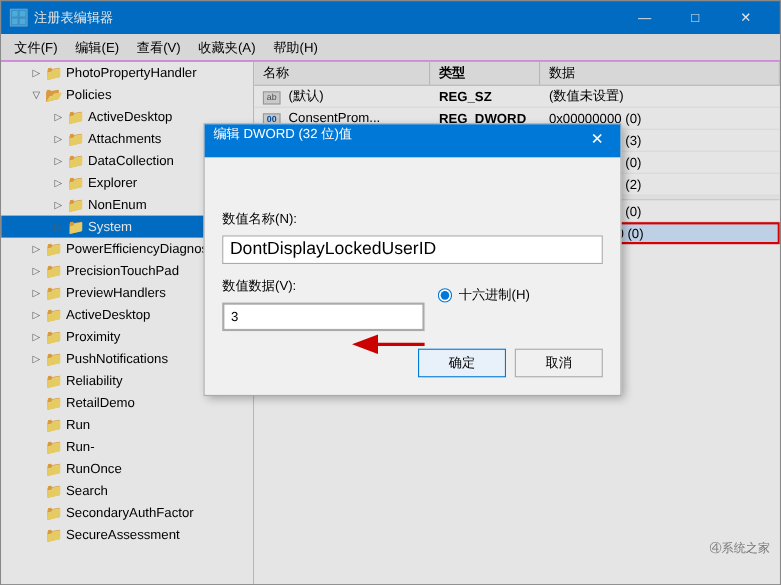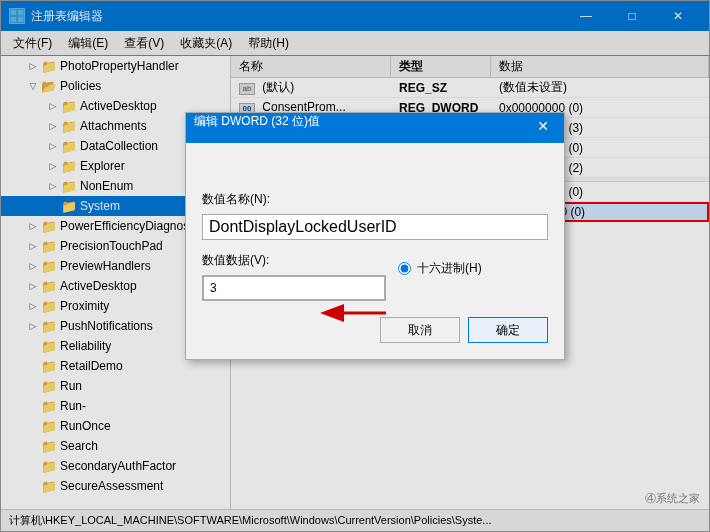--- a/index.html
+++ b/index.html
@@ -607,23 +607,20 @@
               </span>
             <span>DontDisplayLo...</span>
           </div>
           <div class="table-cell col-type">REG_DWORD</div>
           <div class="table-cell col-data">0x00000000 (0)</div>
         </div>
       </div>
     </div>
   </div>
 
-  <div class="status-bar">
-    <span>计算机\HKEY_LOCAL_MACHINE\SOFTWARE\Microsoft\Windows\CurrentVersion\Policies\Syste...</span>
-  </div>
 </div>
 
 <div class="modal-overlay">
   <div class="modal-dialog" style="position:relative; margin-top: -60px; margin-left: 40px;">
 
     <div class="modal-title-bar">
       <span class="modal-title-text">编辑 DWORD (32 位)值</span>
       <div class="modal-close-btn">✕</div>
     </div>
 
@@ -646,22 +643,22 @@
             <label class="radio-item">
               <input type="radio" name="base" value="hex" checked="" style="">
               <span>十六进制(H)</span>
             </label>
           </div>
         </div>
       </div>
 
       
       <div class="modal-buttons">
+        <button class="modal-btn primary">确定</button>
         <button class="modal-btn">取消</button>
-        <button class="modal-btn primary">确定</button>
       </div>
     </div>
   </div>
 
   <div style="position:absolute; top: 298px; left: 316px; pointer-events:none;">
     <svg width="80" height="30" viewBox="0 0 80 30">
       <defs>
         <marker id="arrowhead" markerWidth="8" markerHeight="8" refX="6" refY="3" orient="auto">
           <polygon points="0 0, 8 3, 0 6" fill="#cc0000"></polygon>
         </marker>

